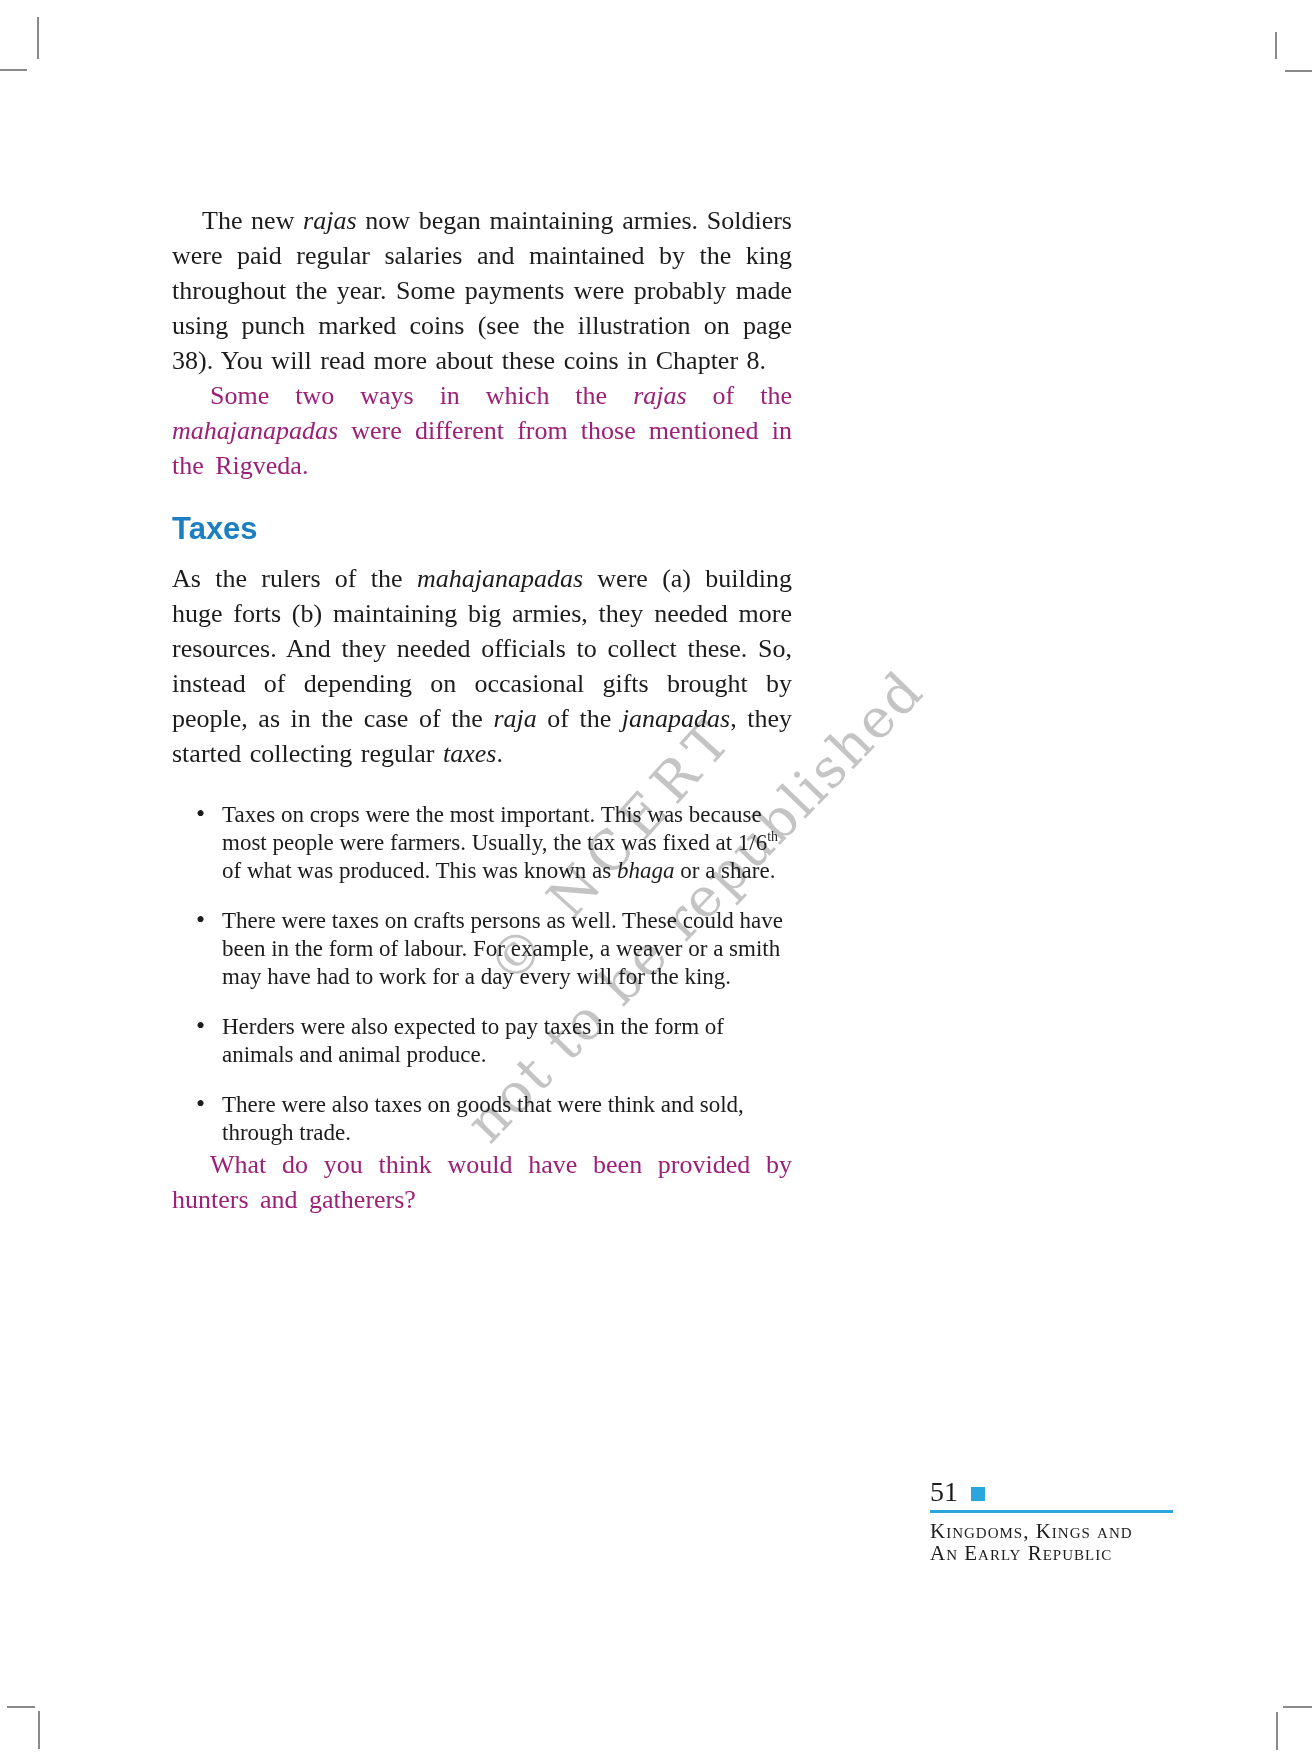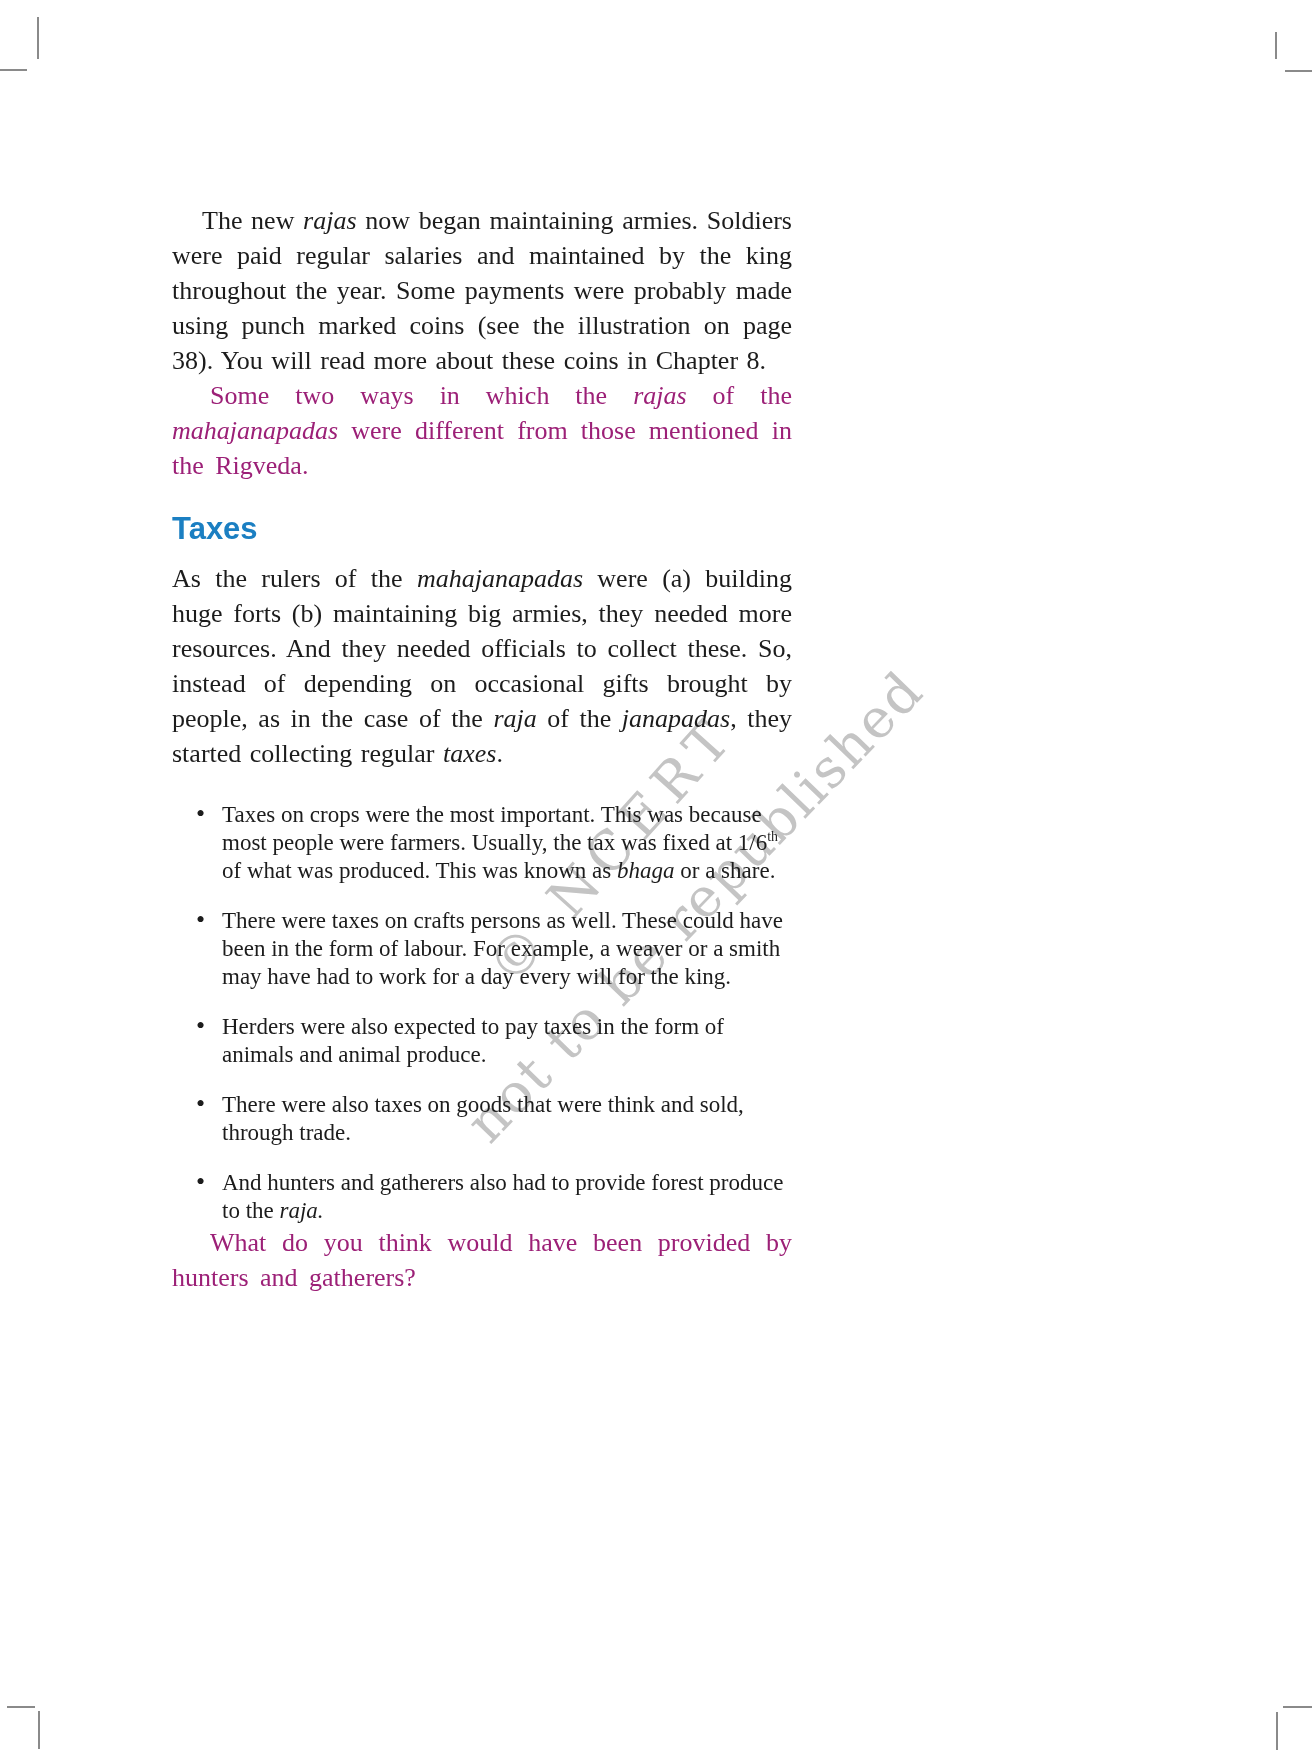--- a/index.html
+++ b/index.html
@@ -171,20 +171,27 @@
 
     <h2 class="section-heading">Taxes</h2>
 
     <p class="body-par"><span>As the rulers of the </span><em>mahajanapadas</em><span> were (a) building huge forts (b) maintaining big armies, they needed more resources. And they needed officials to collect these. So, instead of depending on occasional gifts brought by people, as in the case of the </span><em>raja</em><span> of the </span><em>janapadas</em><span>, they started collecting regular </span><em>taxes</em><span>.</span></p>
 
     <ul class="bullets">
       <li><span>Taxes on crops were the most important. This was because most people were farmers. Usually, the tax was fixed at 1/6</span><sup>th</sup><span> of what was produced. This was known as </span><em>bhaga</em><span> or a share.</span></li>
       <li><span>There were taxes on crafts persons as well. These could have been in the form of labour. For example, a weaver or a smith may have had to work for a day every will for the king.</span></li>
       <li><span>Herders were also expected to pay taxes in the form of animals and animal produce.</span></li>
       <li><span>There were also taxes on goods that were think and sold, through trade.</span></li>
-      <li><span>And hunters and gatherers also had to provide forest produce to the </span><em>raja.</em></li>
     </ul>
 
     <p class="question q2"><span>What do you think would have been provided by hunters and gatherers?</span></p>
   </main>
 
+  <div class="footer">
+    <div class="pageno-row">
+      <span class="pageno">51</span><span class="pageno-sq"></span>
+    </div>
+    <div class="footer-rule"></div>
+    <div class="chapter-line first">Kingdoms, Kings and</div>
+    <div class="chapter-line">An Early Republic</div>
+  </div>
 
 </div>
 
 </body></html>

